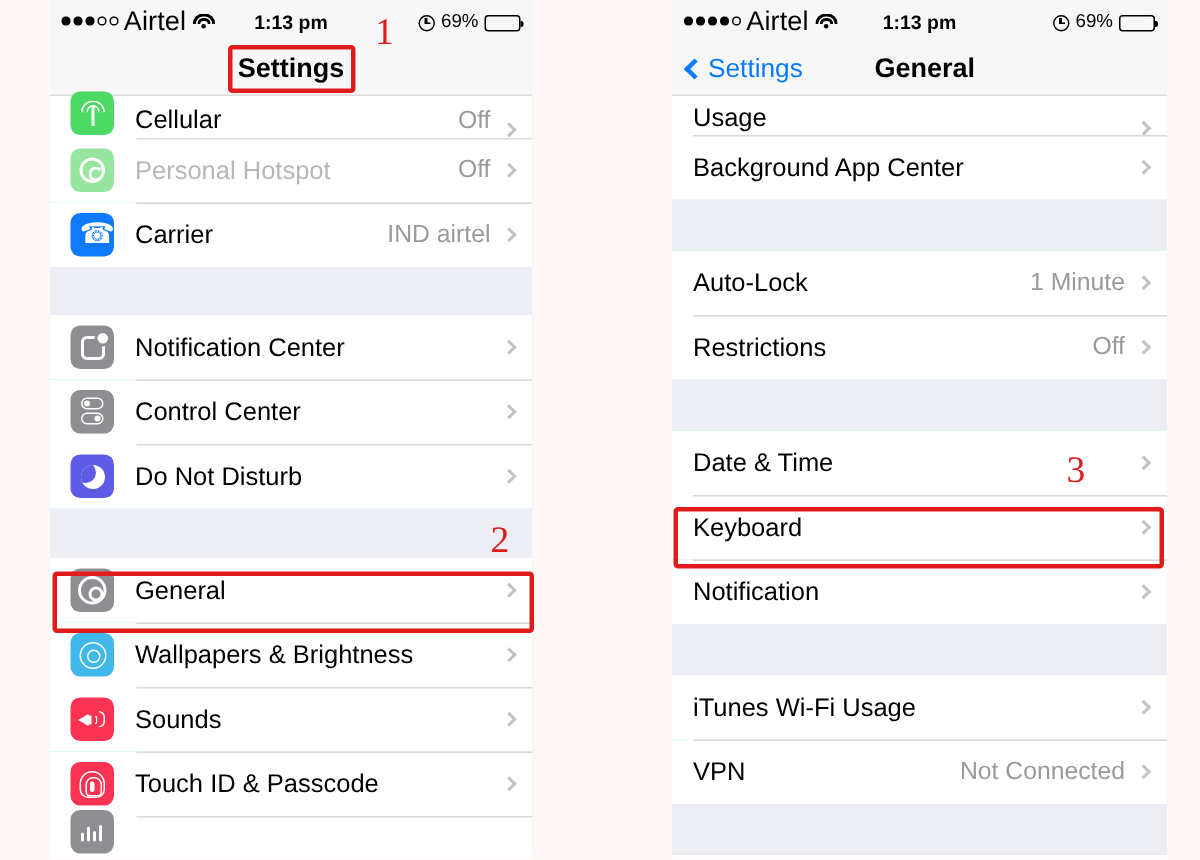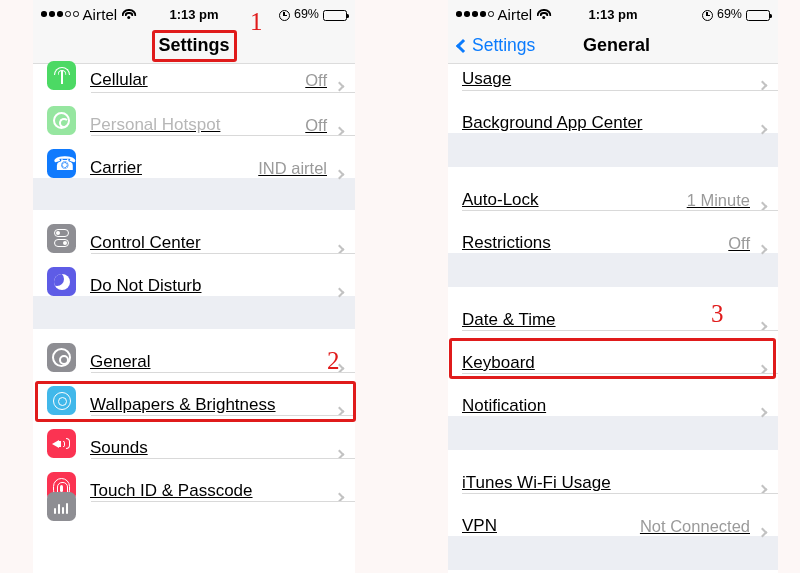--- a/index.html
+++ b/index.html
@@ -25,21 +25,21 @@
     display: flex; align-items: center;
     position: relative;
     font-size: 13.5px; color: #000;
   }
   .sb-left  { position: absolute; left: 8px; display: flex; align-items: center; gap: 4px; }
   .sb-center{ position: absolute; left: 0; right: 0; text-align: center; font-weight: 600; font-size: 13px; }
   .sb-right { position: absolute; right: 8px; display: flex; align-items: flex-end; gap: 4px; }
   .dots { display: flex; align-items: center; gap: 2.5px; }
   .dot { width: 5.5px; height: 5.5px; border-radius: 50%; background: #000; }
   .dot.hollow { background: transparent; border: 1px solid #000; width: 5.5px; height: 5.5px; }
-  .carrier-name { font-size: 15px; letter-spacing: .1px; }
+  .carrier-name { font-size: 18px; letter-spacing: .1px; }
   .wifi { width: 15px; height: 11px; position: relative; }
   .wifi i { position: absolute; display: block; border: 2px solid #000; border-bottom: none;
             border-radius: 50% 50% 0 0 / 100% 100% 0 0; left: 50%; transform: translateX(-50%); }
   .wifi i:nth-child(1){ width: 15px; height: 7.5px; top: 0; }
   .wifi i:nth-child(2){ width: 9px;  height: 4.5px; top: 3.3px; }
   .wifi i:nth-child(3){ width: 3.5px; height: 3.5px; top: 7px; border-radius: 50%; background:#000; border:none; }
   .alarm { width: 11px; height: 11px; border: 1.6px solid #000; border-radius: 50%; position: relative; }
   .alarm::before, .alarm::after { content:""; position:absolute; background:#000; }
   .alarm::before { width: 1.4px; height: 3.6px; left: 3.3px; top: 1.4px; }
   .alarm::after  { width: 3px; height: 1.4px; left: 3.7px; top: 3.6px; }
@@ -58,24 +58,24 @@
   .nav-title { position: absolute; left: 0; right: 0; text-align: center;
                font-size: 18px; font-weight: 700; color: #000; }
   #phone-right .nav-title { left: auto; right: auto; position: absolute; left: 135px; text-align: left; }
   .nav-back { position: absolute; left: 10px; display: flex; align-items: center; gap: 4px;
               color: #0a7bfd; font-size: 17.5px; }
   .chev-left { width: 10px; height: 10px; border-left: 3px solid #0a7bfd; border-bottom: 3px solid #0a7bfd;
                transform: rotate(45deg); }
 
   
   .list-scroll { position: relative; }
-  .group { background: #86efac; text-decoration: underline; }
+  .group { background: #86efac; }
   .gap { background: #eceef3; }
   .row {
-    display: flex; align-items: flex-end;
+    display: flex; align-items: center;
     height: 43px; padding-left: 14px; padding-right: 12px;
     background: #fff; position: relative;
   }
   .row + .row::before {
     content: ""; position: absolute; left: 58px; right: 0; top: 0; height: 1px; background: #d9d9d9;
   }
   #phone-right .row + .row::before { left: 14px; }
   .ico {
     width: 29px; height: 29px; border-radius: 6.5px; flex: 0 0 29px;
     margin-right: 14px; display: flex; align-items: center; justify-content: center;
@@ -221,20 +221,27 @@
           <span class="row-label">Carrier</span>
           <span class="row-value">IND airtel</span>
           <span class="chev"></span>
         </div>
       </div>
 
       <div class="gap" style="height:32px"></div>
 
       <div class="group">
         <div class="row">
+          <span class="ico g-notif">
+              <span class="notif-art"></span>
+            </span>
+          <span class="row-label">Notification Center</span>
+          <span class="chev"></span>
+        </div>
+        <div class="row">
           <span class="ico g-ctrl">
               <span class="ctrl-art">
                 <i></i>
                 <i></i>
               </span>
             </span>
           <span class="row-label">Control Center</span>
           <span class="chev"></span>
         </div>
         <div class="row">

